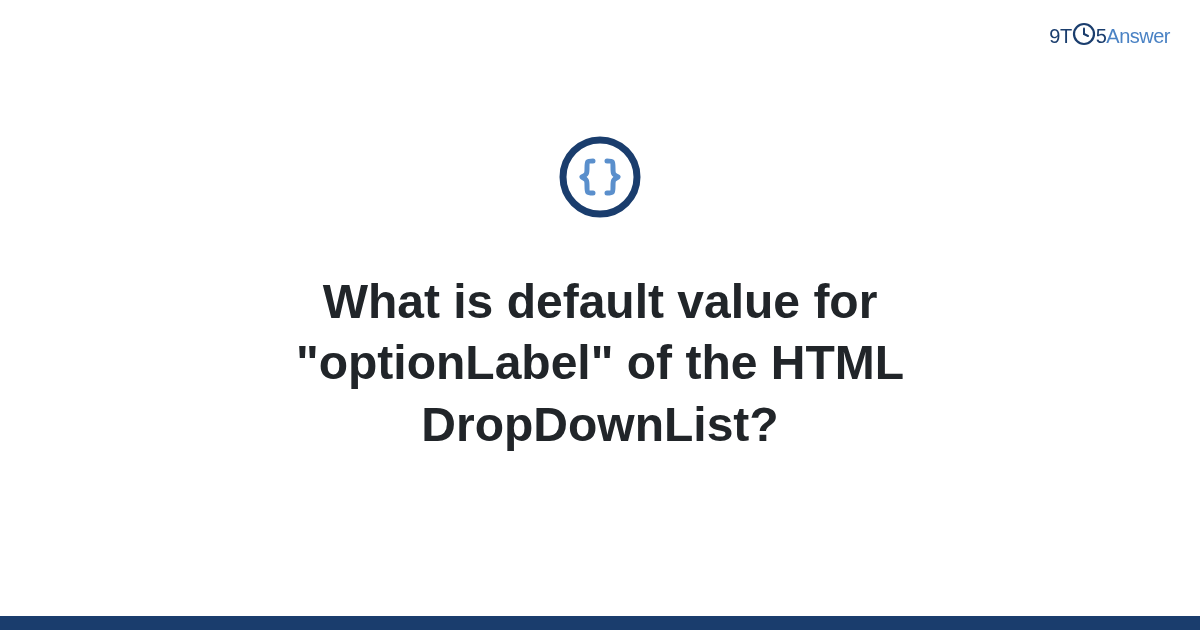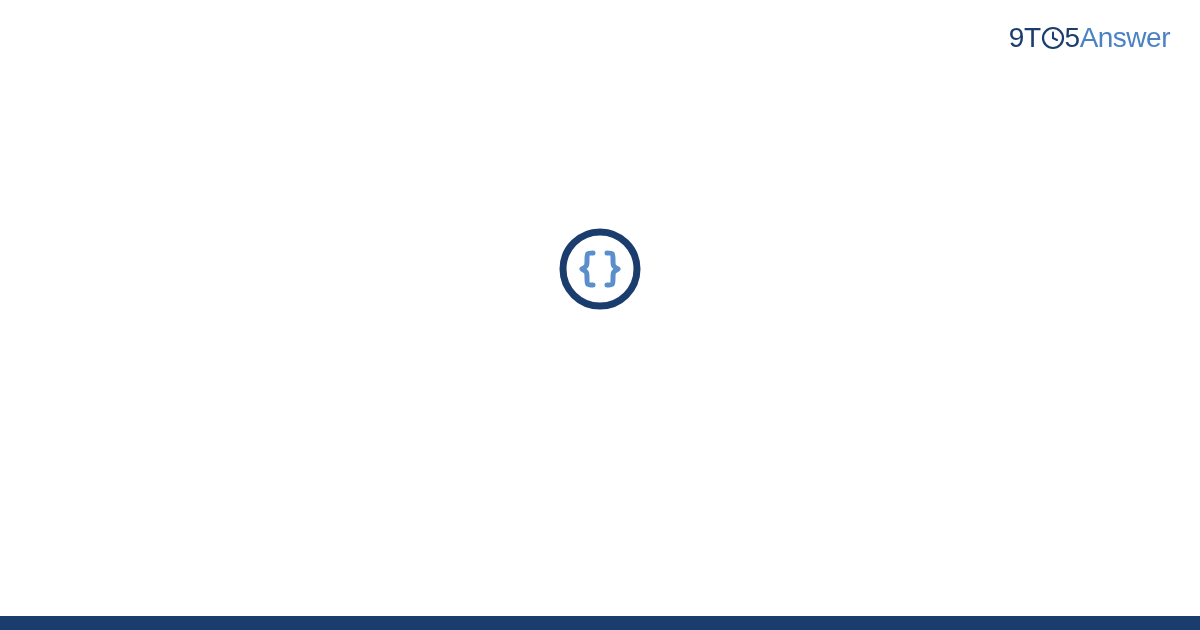--- a/index.html
+++ b/index.html
@@ -12,21 +12,21 @@
       height: 630px;
       font-family: Arial, Helvetica, sans-serif;
       background: #ffffff;
       position: relative;
       overflow: hidden;
     }
     .logo {
       position: absolute;
       top: 22px;
       right: 30px;
-      font-size: 28px;
+      font-size: 20px;
       font-weight: 400;
       letter-spacing: -0.5px;
     }
     .logo .nine {
       color: #1a3d6d;
       font-weight: 500;
     }
     .logo .clock {
       display: inline-block;
       vertical-align: -3px;
@@ -84,15 +84,16 @@
 <div class="content">
   <div class="icon-wrap">
     <svg width="84" height="84" viewBox="0 0 84 84">
       <circle cx="42" cy="42" r="37" fill="none" stroke="#1a3d6d" stroke-width="7"></circle>
       <g transform="translate(42,42)" fill="none" stroke="#5a8fcc" stroke-width="5" stroke-linecap="round" stroke-linejoin="round">
         <path d="M -7 -16 C -13 -16 -13 -16 -13 -9 C -13 -3 -13 -3 -18 0 C -13 3 -13 3 -13 9 C -13 16 -13 16 -7 16"></path>
         <path d="M 7 -16 C 13 -16 13 -16 13 -9 C 13 -3 13 -3 18 0 C 13 3 13 3 13 9 C 13 16 13 16 7 16"></path>
       </g>
     </svg>
   </div>
+  <h1 class="title">What is default value for "optionLabel" of the HTML DropDownList?</h1>
 </div>
 
 <div class="footer-bar"></div>
 
 </body></html>

